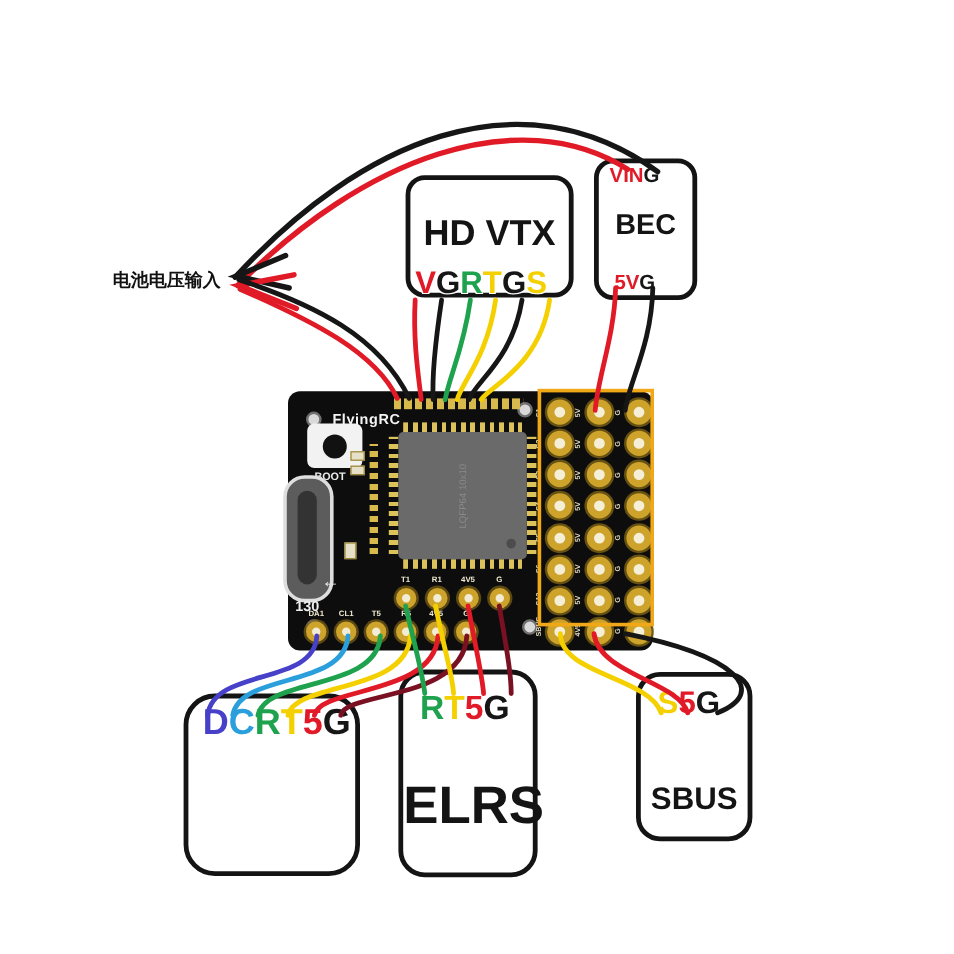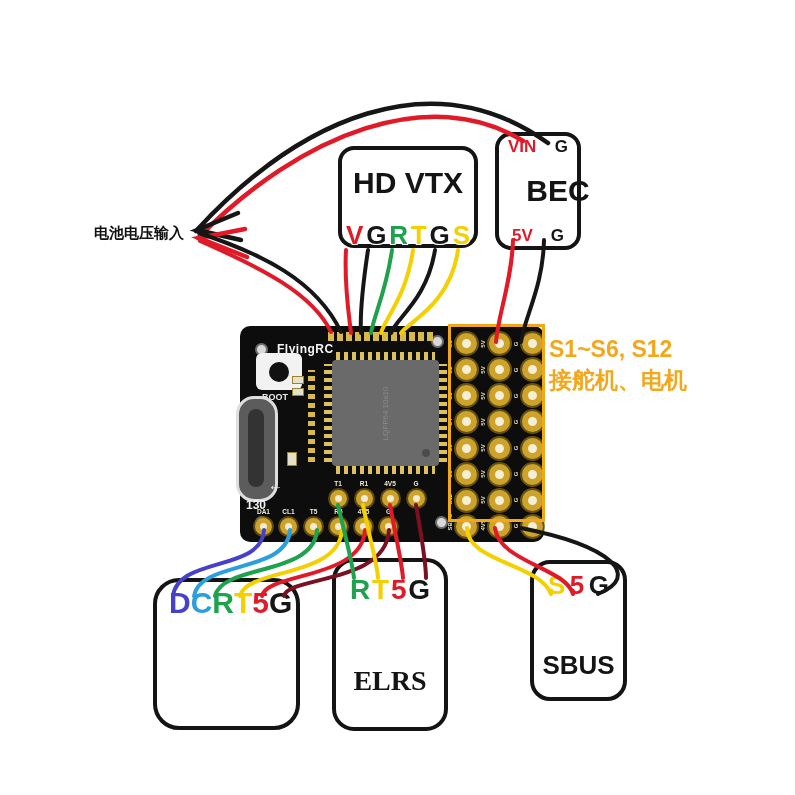--- a/index.html
+++ b/index.html
@@ -5,21 +5,21 @@
   html,body{margin:0;padding:0;background:#fff;}
   .stage{position:relative;width:795px;height:795px;background:#fff;overflow:hidden;
          font-family:"Liberation Sans",sans-serif;}
   
   .titlebar{position:absolute;left:0;top:6px;width:795px;height:40px;background:#000;
             display:flex;align-items:center;justify-content:center;z-index:10;}
   .titlebar span{color:#fff;font-size:29px;font-weight:bold;letter-spacing:4px;}
   
   .box{position:absolute;background:#fff;border:4px solid #141414;z-index:4;box-sizing:border-box;}
   .box-label{position:absolute;width:100%;text-align:center;font-weight:bold;color:#141414;}
-  .pins-row{position:absolute;display:flex;justify-content:space-between;width:100%;
+  .pins-row{position:absolute;display:flex;width:100%;
             box-sizing:border-box;z-index:6;font-weight:bold;}
   .pin-letter{font-weight:bold;line-height:1;
       text-shadow:-1px -1px 0 #fff,1px -1px 0 #fff,-1px 1px 0 #fff,1px 1px 0 #fff;}
   
   .battery-label{position:absolute;left:94px;top:224px;font-size:15px;font-weight:bold;color:#111;z-index:6;}
   .servo-note{position:absolute;left:549px;top:334px;color:#f2a71d;font-size:23px;font-weight:bold;
               line-height:31px;z-index:6;}
   
   svg.wires{position:absolute;left:0;top:0;z-index:5;pointer-events:none;}
   svg.wires path{fill:none;stroke-width:4;stroke-linecap:round;}
@@ -102,45 +102,41 @@
     <path d="M 390 505 C 398 548, 402 564, 403 578" style="stroke: rgb(225, 26, 39);"></path>
     <path d="M 416 505 C 424 550, 426 565, 426 578" style="stroke: rgb(122, 17, 34);"></path>
 
     <path d="M 467 528 C 467 562, 540 564, 551 594" style="stroke: rgb(244, 208, 0);"></path>
     <path d="M 495 528 C 499 562, 566 568, 573 594" style="stroke: rgb(225, 26, 39);"></path>
     <path d="M 521 528 C 612 546, 642 576, 598 594" style="stroke: rgb(22, 22, 22);"></path>
   </svg>
 
   <div class="battery-label">电池电压输入</div>
 
-  <div class="servo-note">
-    <div>S1~S6, S12</div>
-    <div>接舵机、电机</div>
-  </div>
 
   <div class="box" style="left:338px;top:146px;width:140px;height:102px;border-radius:16px;">
-    <div class="box-label" style="top:16px;font-size:30px;">HD VTX</div>
+    <div class="box-label" style="top:28px;font-size:30px;">HD VTX</div>
     <div class="pins-row" style="bottom:-4px;padding:0 4px;font-size:26px;">
 
     <span class="pin-letter" style="color: rgb(225, 26, 39);">V</span>
         <span class="pin-letter" style="color: rgb(22, 22, 22);">G</span>
         <span class="pin-letter" style="color: rgb(31, 162, 77);">R</span>
         <span class="pin-letter" style="color: rgb(244, 208, 0);">T</span>
         <span class="pin-letter" style="color: rgb(22, 22, 22);">G</span>
         <span class="pin-letter" style="color: rgb(244, 208, 0);">S</span>
       </div>
   </div>
 
   <div class="box" style="left:495px;top:132px;width:86px;height:118px;border-radius:16px;">
     <div class="pins-row" style="top:2px;padding:0 9px;font-size:17px;">
 
     <span class="pin-letter" style="color: rgb(225, 26, 39);">VIN</span>
         <span class="pin-letter" style="color: rgb(22, 22, 22);">G</span>
       </div>
-    <div class="box-label" style="top:38px;font-size:30px;margin-left:20px;">BEC</div>
+    <div class="box-label" style="top:38px;font-size:24px;">BEC</div>
     <div class="pins-row" style="bottom:2px;padding:0 13px;font-size:17px;">
 
     <span class="pin-letter" style="color: rgb(225, 26, 39);">5V</span>
         <span class="pin-letter" style="color: rgb(22, 22, 22);">G</span>
       </div>
   </div>
 
   <div class="pcb">
     <span class="hole" style="left:15px;top:17px;"></span>
     <span class="hole" style="left:191px;top:9px;"></span>
@@ -320,21 +316,21 @@
   </div>
 
   <div class="box" style="left:332px;top:558px;width:116px;height:173px;border-radius:22px;">
     <div class="pins-row" style="top:14px;padding:0 14px;font-size:28px;">
 
     <span class="pin-letter" style="color: rgb(31, 162, 77);">R</span>
         <span class="pin-letter" style="color: rgb(244, 208, 0);">T</span>
         <span class="pin-letter" style="color: rgb(225, 26, 39);">5</span>
         <span class="pin-letter" style="color: rgb(22, 22, 22);">G</span>
       </div>
-    <div class="box-label" style="bottom:30px;font-size:28px;font-family:Liberation Serif, serif;">ELRS</div>
+    <div class="box-label" style="bottom:30px;font-size:44px;">ELRS</div>
   </div>
 
   <div class="box" style="left:530px;top:560px;width:97px;height:141px;border-radius:20px;">
     <div class="pins-row" style="top:8px;padding:0 14px;font-size:26px;">
 
     <span class="pin-letter" style="color: rgb(244, 208, 0);">S</span>
         <span class="pin-letter" style="color: rgb(225, 26, 39);">5</span>
         <span class="pin-letter" style="color: rgb(22, 22, 22);">G</span>
       </div>
     <div class="box-label" style="bottom:16px;font-size:26px;">SBUS</div>

